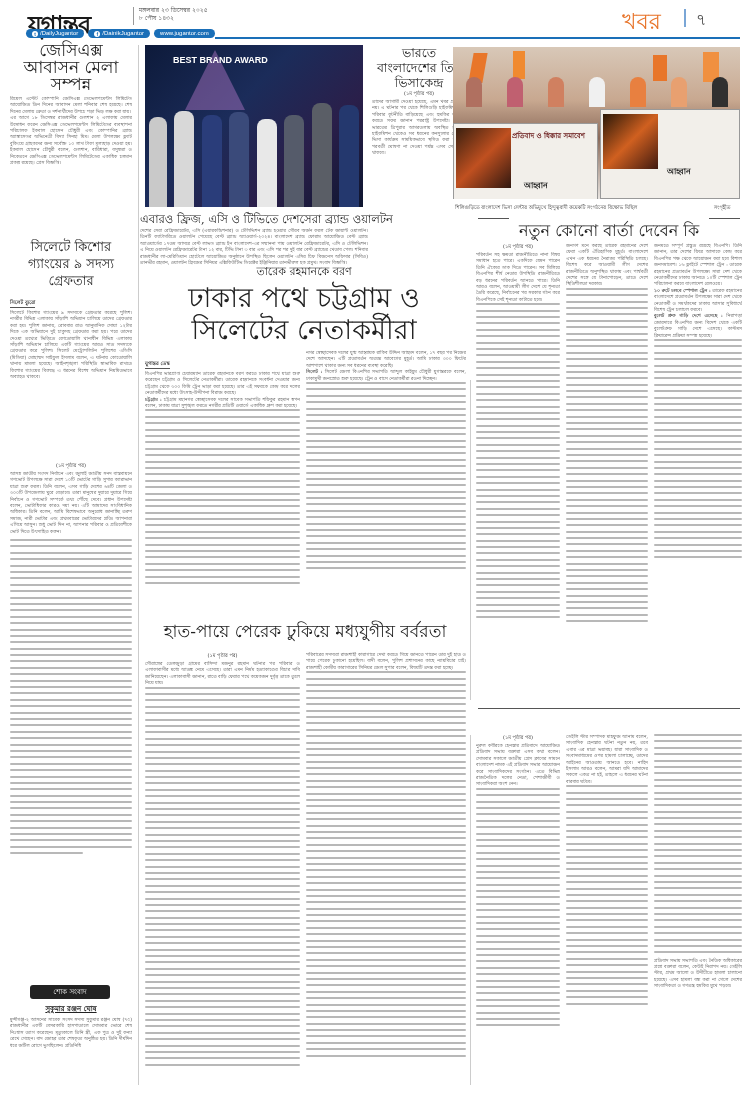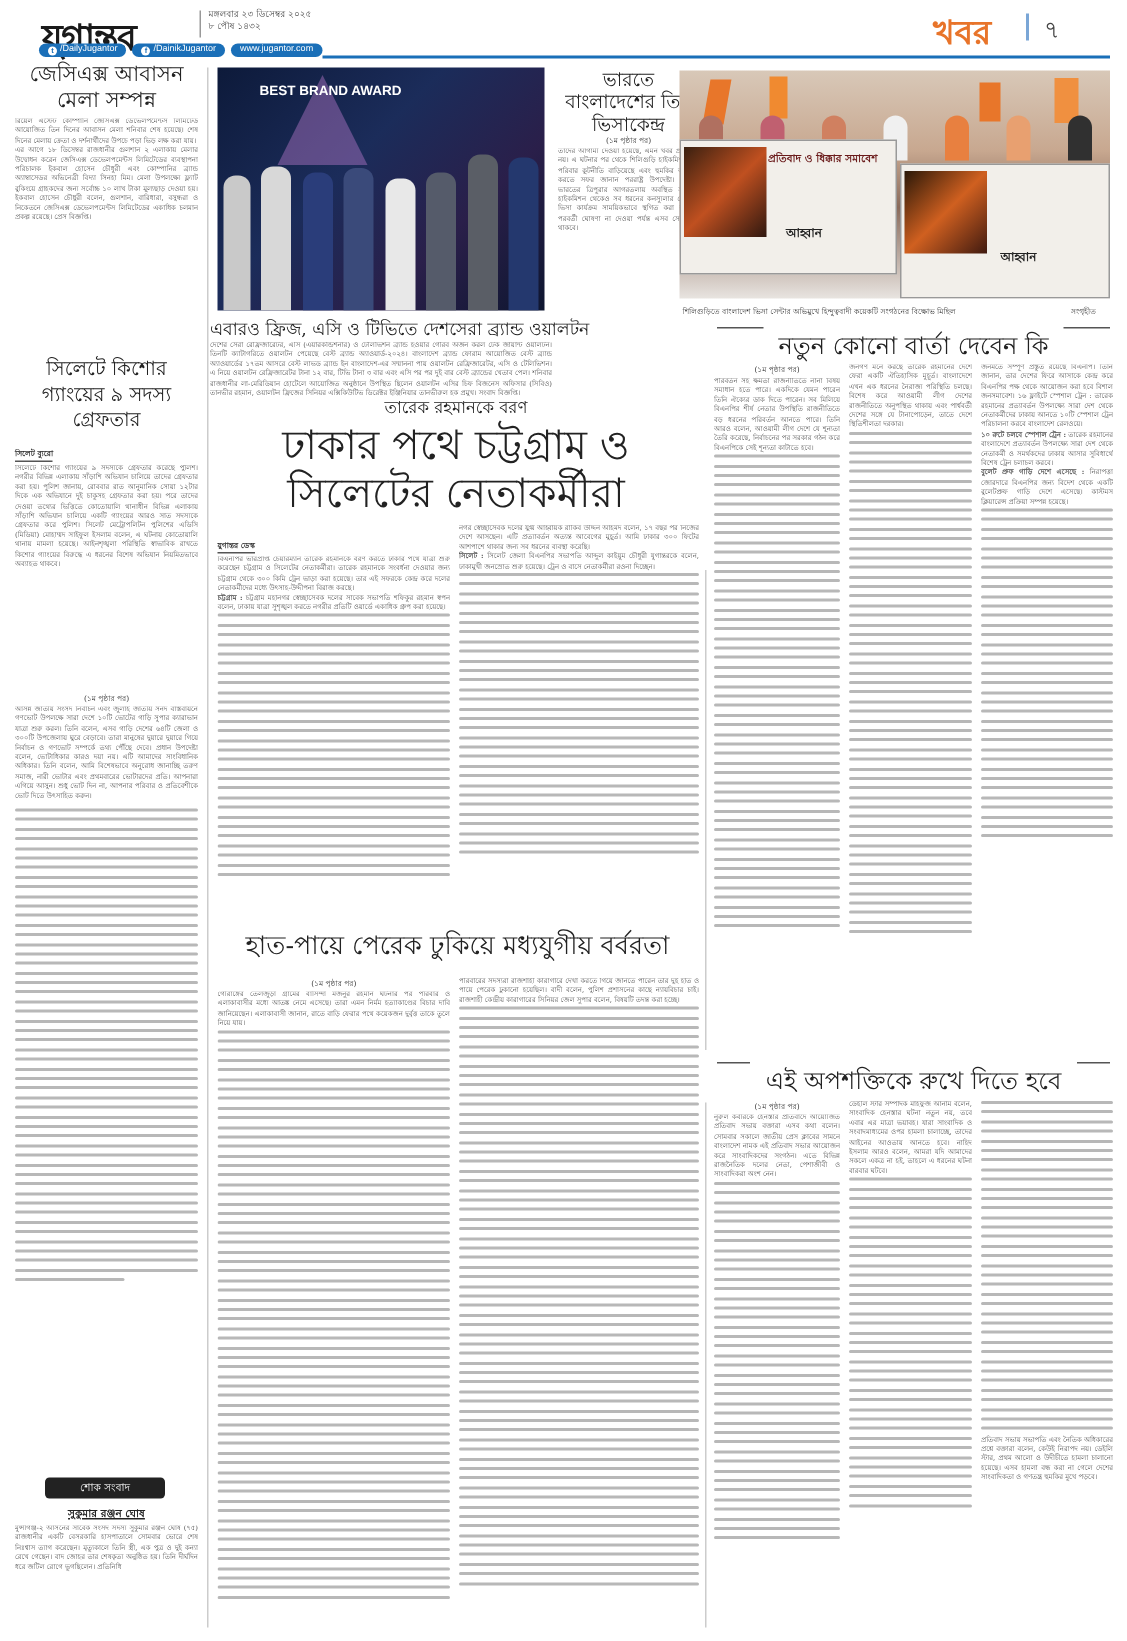--- a/index.html
+++ b/index.html
@@ -7,21 +7,21 @@
   body { font-family: "DejaVu Serif", serif; color: #222; position: relative; }
 
   .masthead { position: absolute; left: 0; top: 0; width: 751px; height: 40px; }
   .logo { position: absolute; left: 28px; top: 6px; font-family: "DejaVu Serif", serif; font-weight: bold; font-size: 24px; color: #1a1a1a; letter-spacing: -1px; }
   .logo-sep { position: absolute; left: 133px; top: 7px; width: 1px; height: 18px; background: #999; }
   .dateline { position: absolute; left: 139px; top: 6px; font-size: 6px; line-height: 8px; color: #444; }
   .socials { position: absolute; left: 26px; top: 29px; display: flex; gap: 4px; }
   .pill { background: #1a6fb8; color: #fff; font-family: "Liberation Sans", sans-serif; font-size: 6px; padding: 1px 6px; border-radius: 6px; height: 9px; line-height: 7px; display: flex; align-items: center; gap: 2px; }
   .pill .ic { width: 6px; height: 6px; border-radius: 50%; background: #fff; color: #1a6fb8; font-size: 5px; line-height: 6px; text-align: center; font-weight: bold; }
   .topline { position: absolute; left: 215px; top: 37px; width: 525px; height: 2px; background: #1a6fb8; }
-  .section-name { position: absolute; left: 622px; top: 4px; font-size: 22px; font-weight: bold; color: #e8742a; }
+  .section-name { position: absolute; left: 622px; top: 4px; font-size: 22px; font-weight: normal; color: #e8742a; }
   .section-sep { position: absolute; left: 684px; top: 9px; width: 2px; height: 18px; background: #7aa6d6; }
   .page-num { position: absolute; left: 696px; top: 7px; font-size: 16px; color: #444; font-family: "DejaVu Sans", sans-serif; }
 
   .col-rule { position: absolute; background: #ccc; width: 1px; }
 
   .headline { text-align: center; color: #222; font-weight: normal; }
   .body-text { font-size: 4.6px; line-height: 6.4px; color: #555; text-align: justify; }
   .filler-lines { width: 100%; }
   .filler-lines div { height: 2px; background: #b8b8b8; margin-bottom: 4.4px; border-radius: 1px; }
   .byline { font-size: 5px; color: #333; font-weight: bold; border-bottom: 1px solid #555; display: inline-block; margin: 2px 0 2px 0; }
@@ -63,21 +63,21 @@
   <div class="section-name">খবর</div>
   <div class="section-sep"></div>
   <div class="page-num">৭</div>
 </div>
 
 <div class="col-rule" style="left:138px; top:45px; height:1040px;"></div>
 <div class="col-rule" style="left:470px; top:380px; height:320px;"></div>
 <div class="col-rule" style="left:470px; top:735px; height:350px;"></div>
 
 <div style="position:absolute; left:10px; top:42px; width:122px;">
-  <div class="headline" style="font-size:14px; line-height:17px;">জেসিএক্স আবাসন মেলা সম্পন্ন</div>
+  <div class="headline" style="font-size:17px; line-height:17px;">জেসিএক্স আবাসন মেলা সম্পন্ন</div>
   <div class="body-text" style="margin-top:3px; height:150px; overflow:hidden;">
     <p>রিয়েল এস্টেট কোম্পানি জেসিএক্স ডেভেলপমেন্টস লিমিটেড আয়োজিত তিন দিনের আবাসন মেলা শনিবার শেষ হয়েছে। শেষ দিনের মেলায় ক্রেতা ও দর্শনার্থীদের উপচে পড়া ভিড় লক্ষ করা যায়।</p>
     <p>এর আগে ১৮ ডিসেম্বর রাজধানীর গুলশান ২ এলাকায় মেলার উদ্বোধন করেন জেসিএক্স ডেভেলপমেন্টস লিমিটেডের ব্যবস্থাপনা পরিচালক ইকবাল হোসেন চৌধুরী এবং কোম্পানির ব্র্যান্ড অ্যাম্বাসেডর অভিনেত্রী বিদ্যা সিনহা মিম। মেলা উপলক্ষ্যে ফ্ল্যাট বুকিংয়ে গ্রাহকদের জন্য সর্বোচ্চ ১০ লাখ টাকা মূল্যছাড় দেওয়া হয়। ইকবাল হোসেন চৌধুরী বলেন, গুলশান, বারিধারা, বসুন্ধরা ও নিকেতনে জেসিএক্স ডেভেলপমেন্টস লিমিটেডের একাধিক চলমান প্রকল্প রয়েছে। প্রেস বিজ্ঞপ্তি।</p>
   </div>
 </div>
 
 <div style="position:absolute; left:10px; top:238px; width:122px;">
   <div class="headline" style="font-size:13px; line-height:17px;">সিলেটে কিশোর গ্যাংয়ের ৯ সদস্য গ্রেফতার</div>
   <div class="byline">সিলেট ব্যুরো</div>
   <div class="body-text" style="height:160px; overflow:hidden;">সিলেটে কিশোর গ্যাংয়ের ৯ সদস্যকে গ্রেফতার করেছে পুলিশ। নগরীর বিভিন্ন এলাকায় সাঁড়াশি অভিযান চালিয়ে তাদের গ্রেফতার করা হয়। পুলিশ জানায়, রোববার রাত আনুমানিক সোয়া ১২টার দিকে এক অভিযানে দুই চাকুসহ গ্রেফতার করা হয়। পরে তাদের দেওয়া তথ্যের ভিত্তিতে কোতোয়ালি থানাধীন বিভিন্ন এলাকায় সাঁড়াশি অভিযান চালিয়ে একটি গ্যাংয়ের আরও সাত সদস্যকে গ্রেফতার করে পুলিশ। সিলেট মেট্রোপলিটন পুলিশের এডিসি (মিডিয়া) মোহাম্মদ সাইফুল ইসলাম বলেন, এ ঘটনায় কোতোয়ালি থানায় মামলা হয়েছে। আইনশৃঙ্খলা পরিস্থিতি স্বাভাবিক রাখতে কিশোর গ্যাংয়ের বিরুদ্ধে এ ধরনের বিশেষ অভিযান নিয়মিতভাবে অব্যাহত থাকবে।</div>
@@ -181,21 +181,21 @@
   <div style="position:absolute; top:5px; left:250px; width:16px; height:30px; background:#f09040;"></div>
   <div style="position:absolute; top:30px; left:0; right:0; height:30px; display:flex; justify-content:space-around;">
     <div style="width:16px;height:30px;background:#b07060;border-radius:8px 8px 0 0;"></div>
     <div style="width:16px;height:30px;background:#c06070;border-radius:8px 8px 0 0;"></div>
     <div style="width:16px;height:30px;background:#d08060;border-radius:8px 8px 0 0;"></div>
     <div style="width:16px;height:30px;background:#f0f0f0;border-radius:8px 8px 0 0;"></div>
     <div style="width:16px;height:30px;background:#e88040;border-radius:8px 8px 0 0;"></div>
     <div style="width:16px;height:30px;background:#e8a070;border-radius:8px 8px 0 0;"></div>
     <div style="width:16px;height:30px;background:#303030;border-radius:8px 8px 0 0;"></div>
   </div>
-  <div style="position:absolute; left:0; top:46px; width:145px; height:90px; background:#f2efea; border:1px solid #999;">
+  <div style="position:absolute; left:0; top:76px; width:145px; height:90px; background:#f2efea; border:1px solid #999;">
     <div style="position:absolute; left:2px; top:4px; width:55px; height:60px; background:linear-gradient(135deg,#3a2010,#c05020,#301810);"></div>
     <div style="position:absolute; left:58px; top:6px; font-size:7px; color:#6a1a1a; font-weight:bold;">প্রতিবাদ ও ধিক্কার সমাবেশ</div>
     <div style="position:absolute; left:70px; top:55px; font-size:8px; color:#222; font-weight:bold;">আহ্বান</div>
   </div>
   <div style="position:absolute; left:147px; top:62px; width:140px; height:90px; background:#f2efea; border:1px solid #999;">
     <div style="position:absolute; left:2px; top:4px; width:55px; height:55px; background:linear-gradient(135deg,#2a1808,#d06020,#401a10);"></div>
     <div style="position:absolute; left:66px; top:55px; font-size:8px; color:#222; font-weight:bold;">আহ্বান</div>
   </div>
 </div>
 <div class="caption" style="left:455px; top:204px; width:220px; white-space:nowrap;">শিলিগুড়িতে বাংলাদেশ ভিসা সেন্টার অভিমুখে হিন্দুত্ববাদী কয়েকটি সংগঠনের বিক্ষোভ মিছিল</div>
@@ -584,21 +584,20 @@
         <div></div>
         <div></div>
         <div></div>
         <div></div>
       </div>
   </div>
 </div>
 
 <div class="ruled-head" style="left:478px; top:708px; width:262px;">
   <div class="line"></div>
-  <div class="txt" style="font-size:16px;">এই অপশক্তিকে রুখে দিতে হবে</div>
   <div class="line"></div>
 </div>
 <div style="position:absolute; left:476px; top:734px; width:84px;">
   <div class="cont">(১ম পৃষ্ঠার পর)</div>
   <div class="body-text" style="height:350px; overflow:hidden;">
     <p>নুরুল কবীরকে হেনস্তার প্রতিবাদে আয়োজিত প্রতিবাদ সভায় বক্তারা এসব কথা বলেন। সোমবার সকালে জাতীয় প্রেস ক্লাবের সামনে বাংলাদেশ নামক এই প্রতিবাদ সভার আয়োজন করে সাংবাদিকদের সংগঠন। এতে বিভিন্ন রাজনৈতিক দলের নেতা, পেশাজীবী ও সাংবাদিকরা অংশ নেন।</p>
     <div class="filler-lines">
         <div></div>
         <div></div>
         <div></div>

